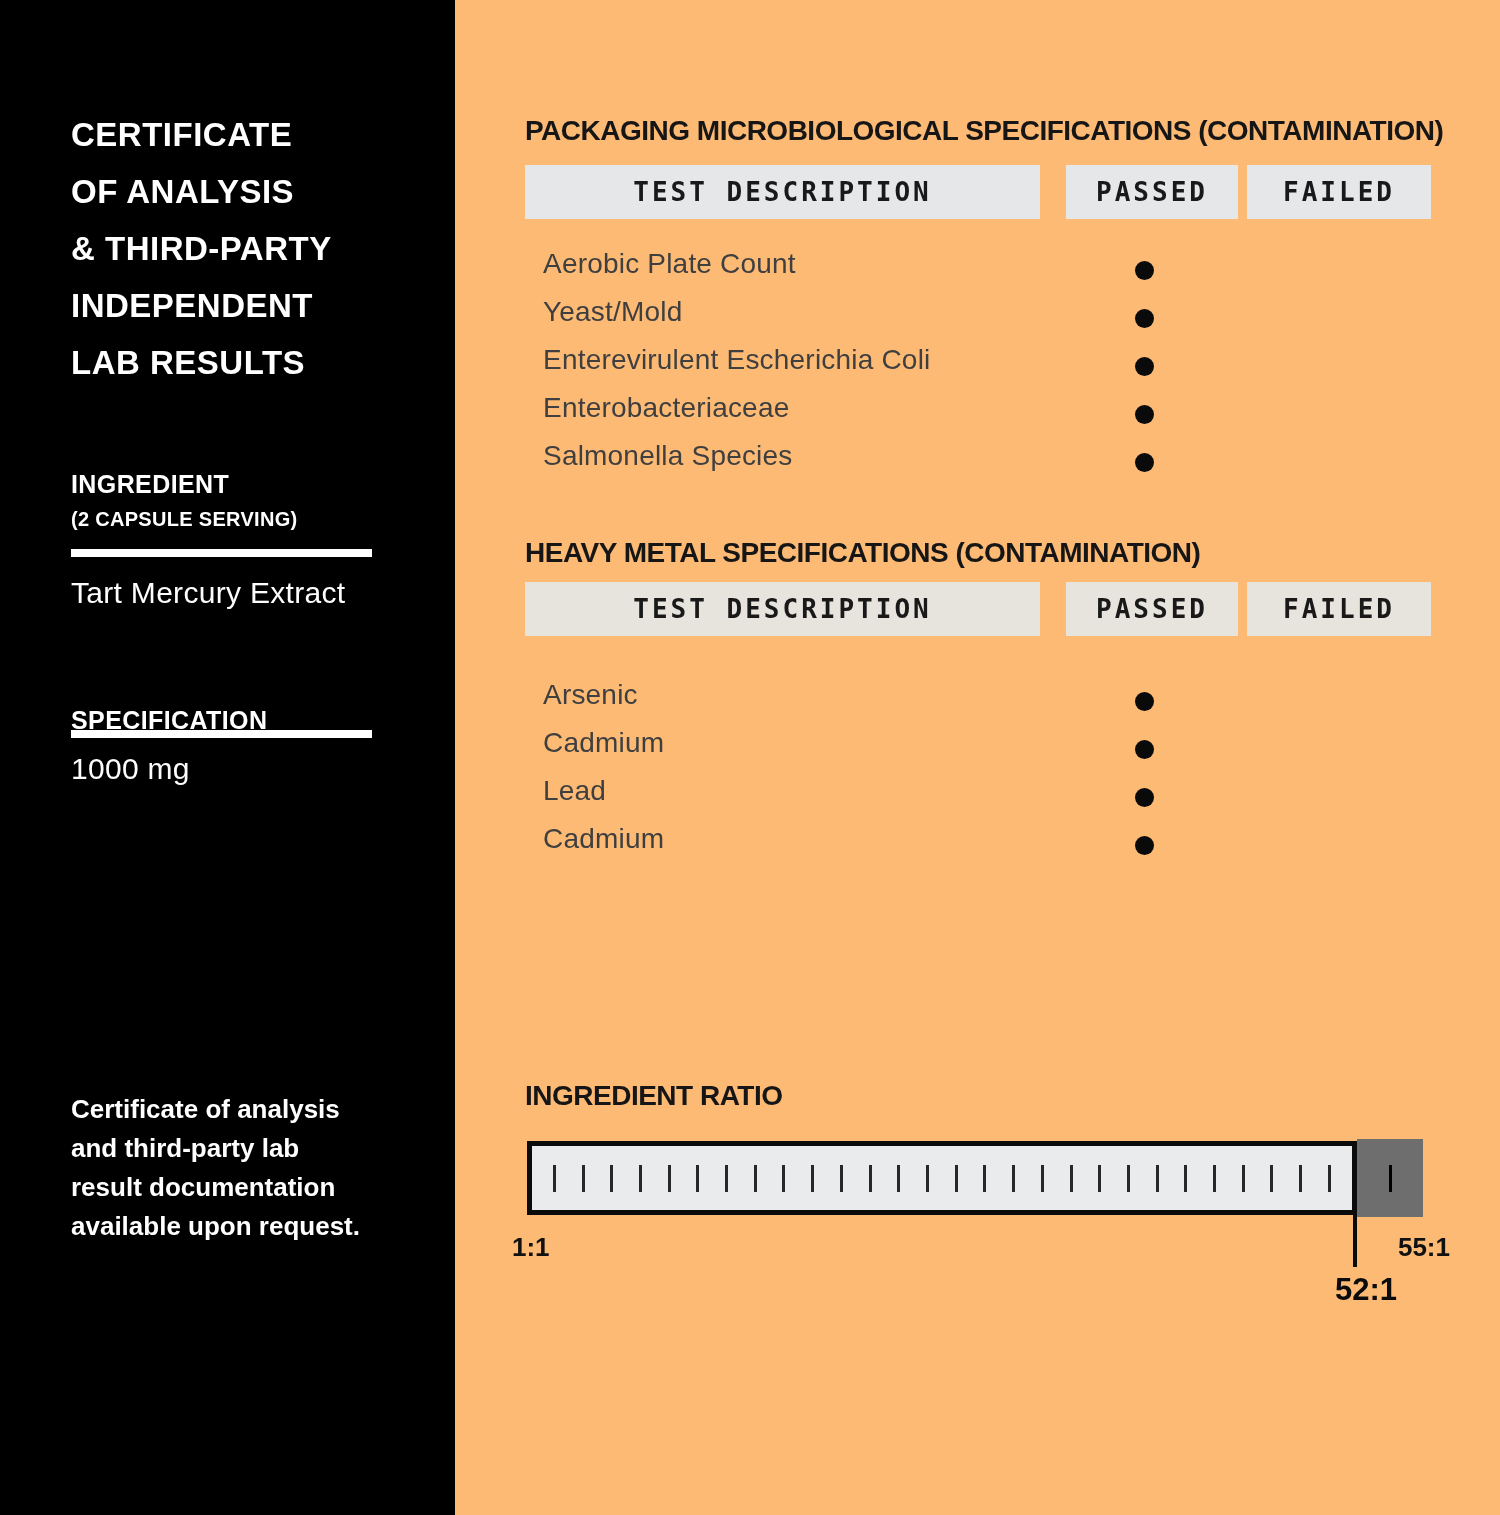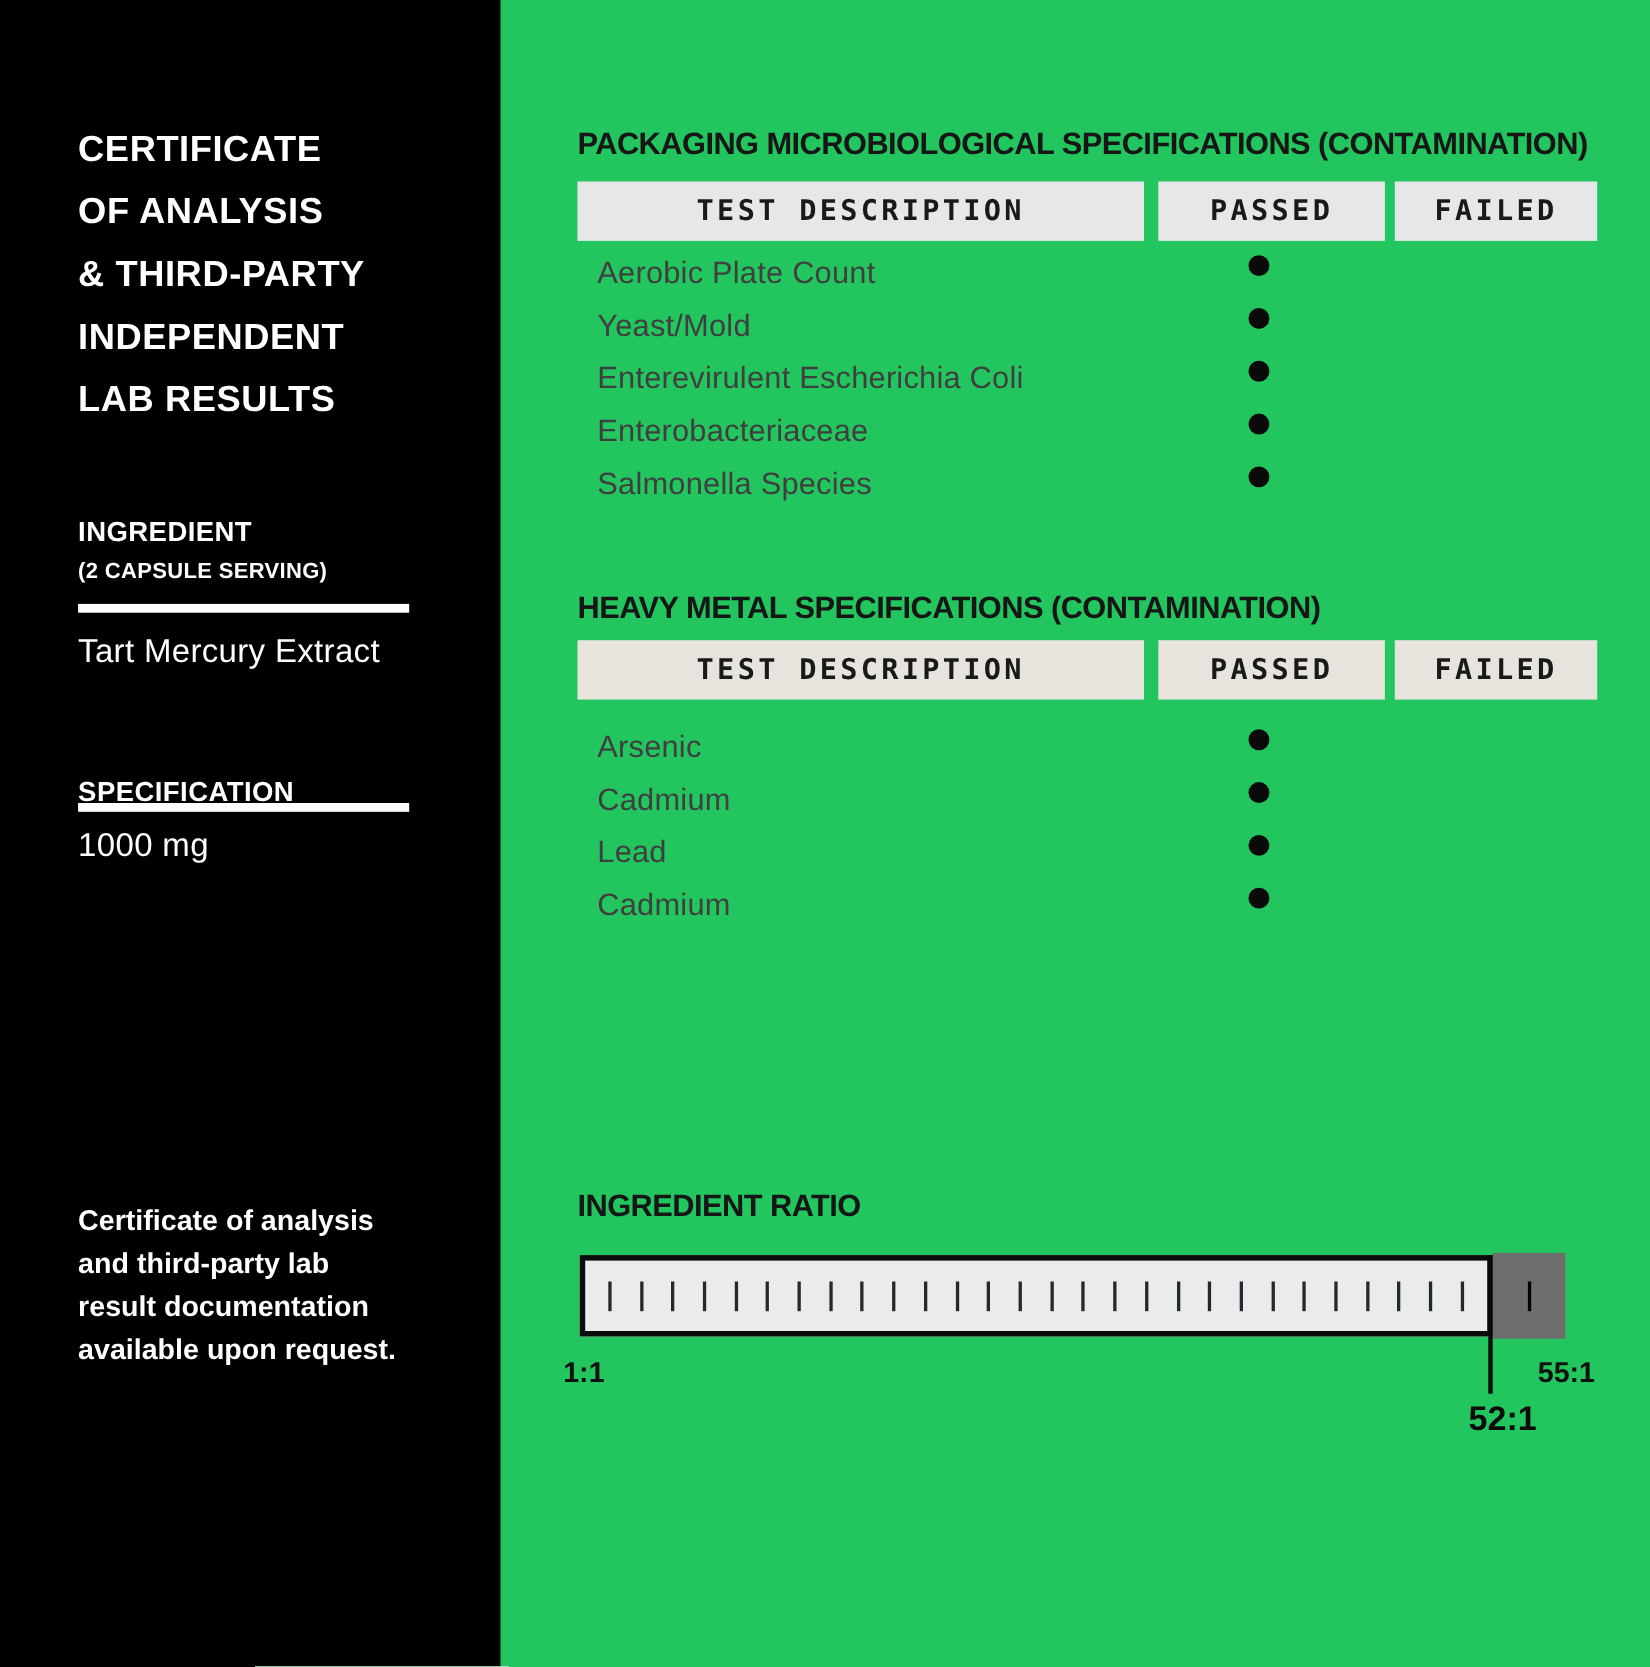--- a/index.html
+++ b/index.html
@@ -1,19 +1,19 @@
 <!DOCTYPE html>
 <html><head>
 <meta charset="utf-8">
 <style>
   * { margin:0; padding:0; box-sizing:border-box; }
   html,body { background:#ffffff; }
   .page {
     position:relative; width:1500px; height:1515px;
-    background:#22c55e; overflow:hidden;
+    background:#fdba74; overflow:hidden;
     font-family:"Liberation Sans", sans-serif; color:#1d1d1d;
   }
 
   
   .panel {
     position:absolute; left:0; top:0; width:455px; height:1515px;
     background:#000000; color:#ffffff;
   }
   .panel .title {
     position:absolute; left:71px; top:106px; width:340px;
@@ -59,29 +59,29 @@
 
   .thead { position:absolute; left:525px; display:flex; }
   #thead-micro { top:165px; }
   #thead-metal { top:582px; }
   .th {
     height:54px; display:flex; align-items:center; justify-content:center;
     font-family:"DejaVu Sans Mono", monospace;
     font-size:26px; font-weight:700; letter-spacing:3px; color:#191919;
   }
   .th.desc   { width:515px; }
-  .th.passed { width:206px; margin-left:13px; }
+  .th.passed { width:172px; margin-left:26px; }
   .th.failed { width:184px; margin-left:9px; }
   #thead-micro .th { background:#e5e7e9; }
   #thead-metal .th { background:#e7e3dd; }
 
   .tbody { position:absolute; left:525px; }
   #tbody-micro { top:232px; }
   #tbody-metal { top:663px; }
-  .trow { display:flex; height:48px; align-items:flex-start; }
+  .trow { display:flex; height:48px; align-items:flex-end; }
   .td.desc {
     width:515px; padding-left:18px;
     font-size:28px; font-weight:400; color:#3f3f3f; letter-spacing:0.2px;
   }
   .td.pcell { width:190px; margin-left:9px; display:flex; justify-content:center; }
   .td.fcell { width:184px; margin-left:9px; display:flex; justify-content:center; }
   .dot { width:19px; height:19px; border-radius:50%; background:#0a0a0a; }
 
   
   .ratio-bar {

